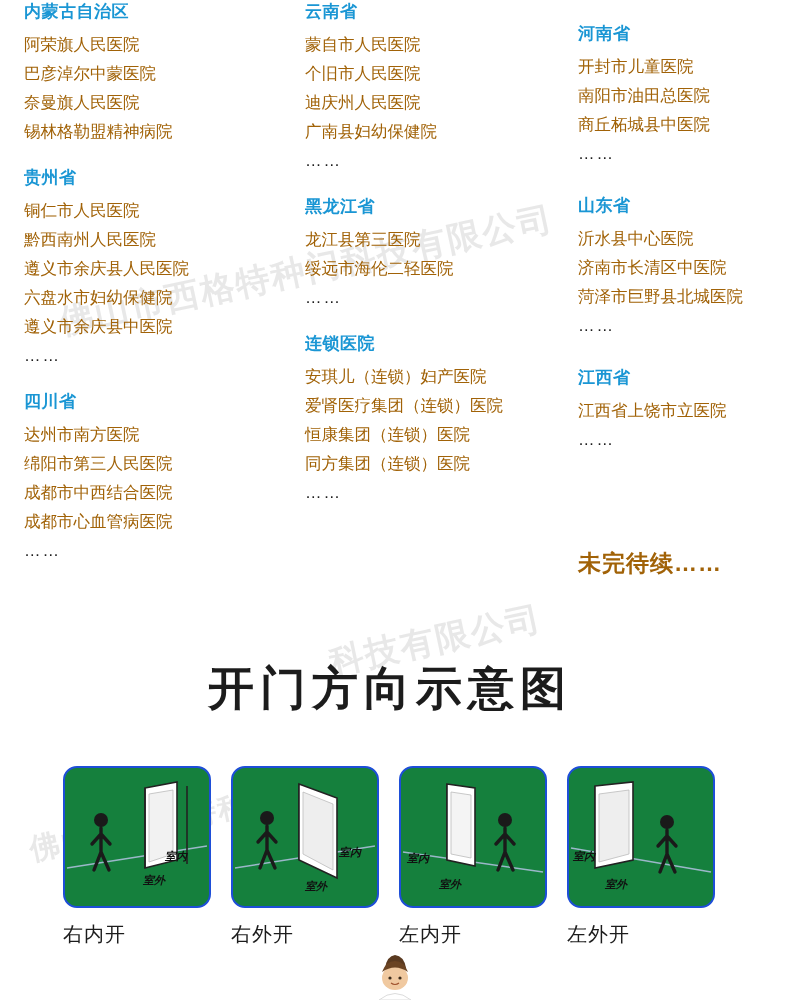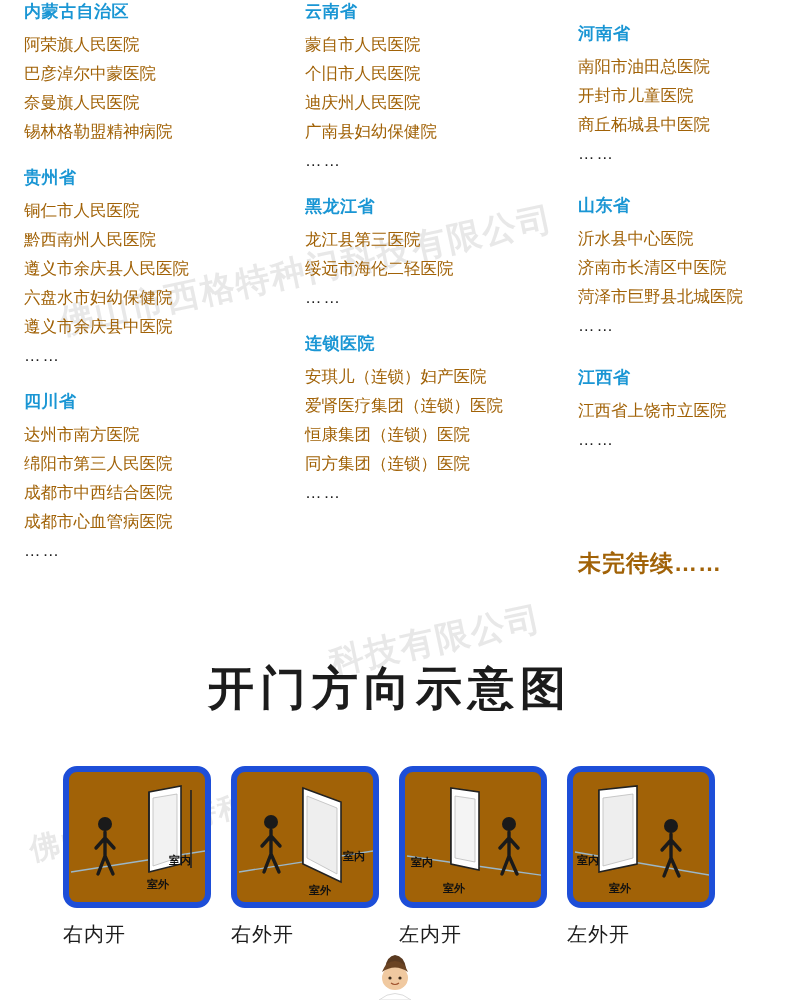--- a/index.html
+++ b/index.html
@@ -107,26 +107,27 @@
   .door-grid {
     display: flex;
     justify-content: center;
     gap: 18px;
     margin-top: 46px;
   }
   .door-cell { width: 150px; }
   .door-box {
     width: 148px;
     height: 142px;
-    border: 6px solid #1d4ed8;
+    border: 2px solid #1d4ed8;
     border-radius: 14px;
-    background: #a16207;
+    background: #15803d;
     position: relative;
     overflow: hidden;
     box-sizing: border-box;
+    font-style: italic;
   }
   .door-caption {
     font-size: 20px;
     margin-top: 13px;
     color: #1c1c1c;
     letter-spacing: 1px;
   }
   .door-svg { display: block; }
 
   
@@ -198,22 +199,22 @@
       <div class="item">爱肾医疗集团（连锁）医院</div>
       <div class="item">恒康集团（连锁）医院</div>
       <div class="item">同方集团（连锁）医院</div>
       <div class="ellipsis">……</div>
     </div>
   </div>
 
   <div class="col col-3">
     <div class="group" style="margin-top:22px;">
       <div class="group-title">河南省</div>
+      <div class="item">开封市儿童医院</div>
       <div class="item">南阳市油田总医院</div>
-      <div class="item">开封市儿童医院</div>
       <div class="item">商丘柘城县中医院</div>
       <div class="ellipsis">……</div>
     </div>
     <div class="group" style="margin-top:26px;">
       <div class="group-title">山东省</div>
       <div class="item">沂水县中心医院</div>
       <div class="item">济南市长清区中医院</div>
       <div class="item">菏泽市巨野县北城医院</div>
       <div class="ellipsis">……</div>
     </div>

